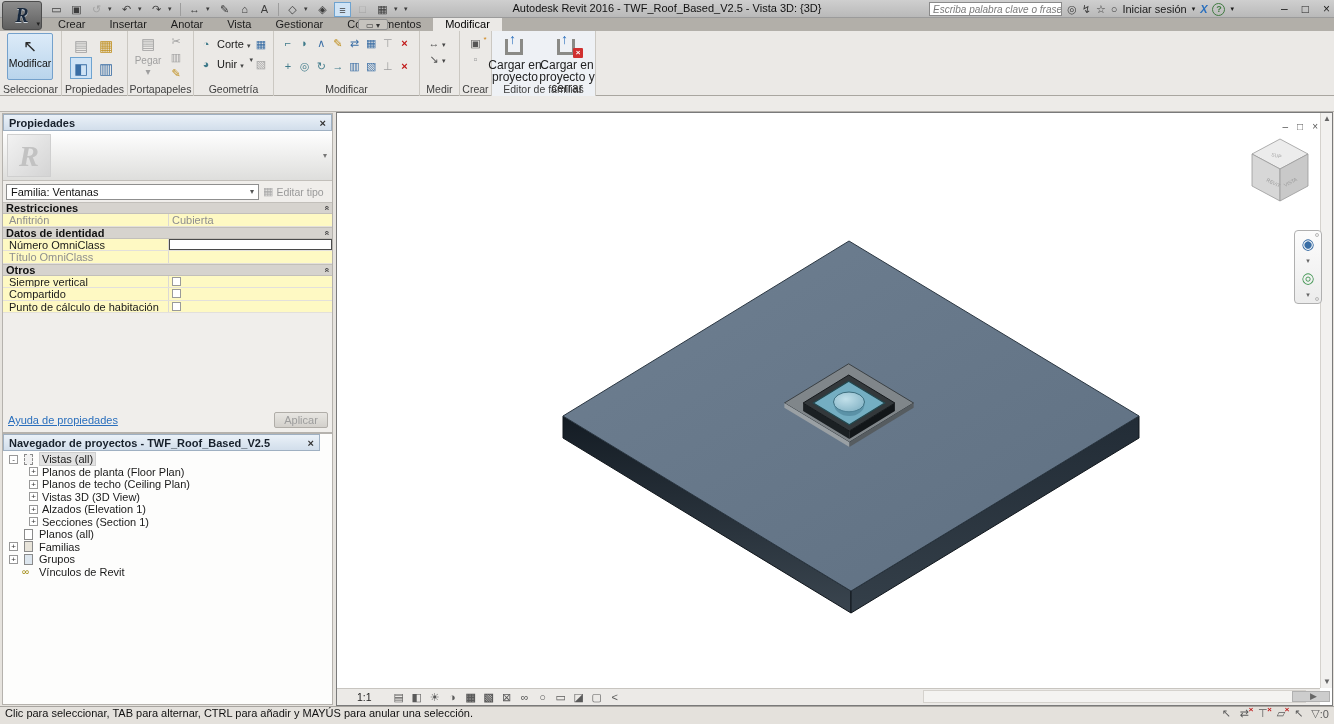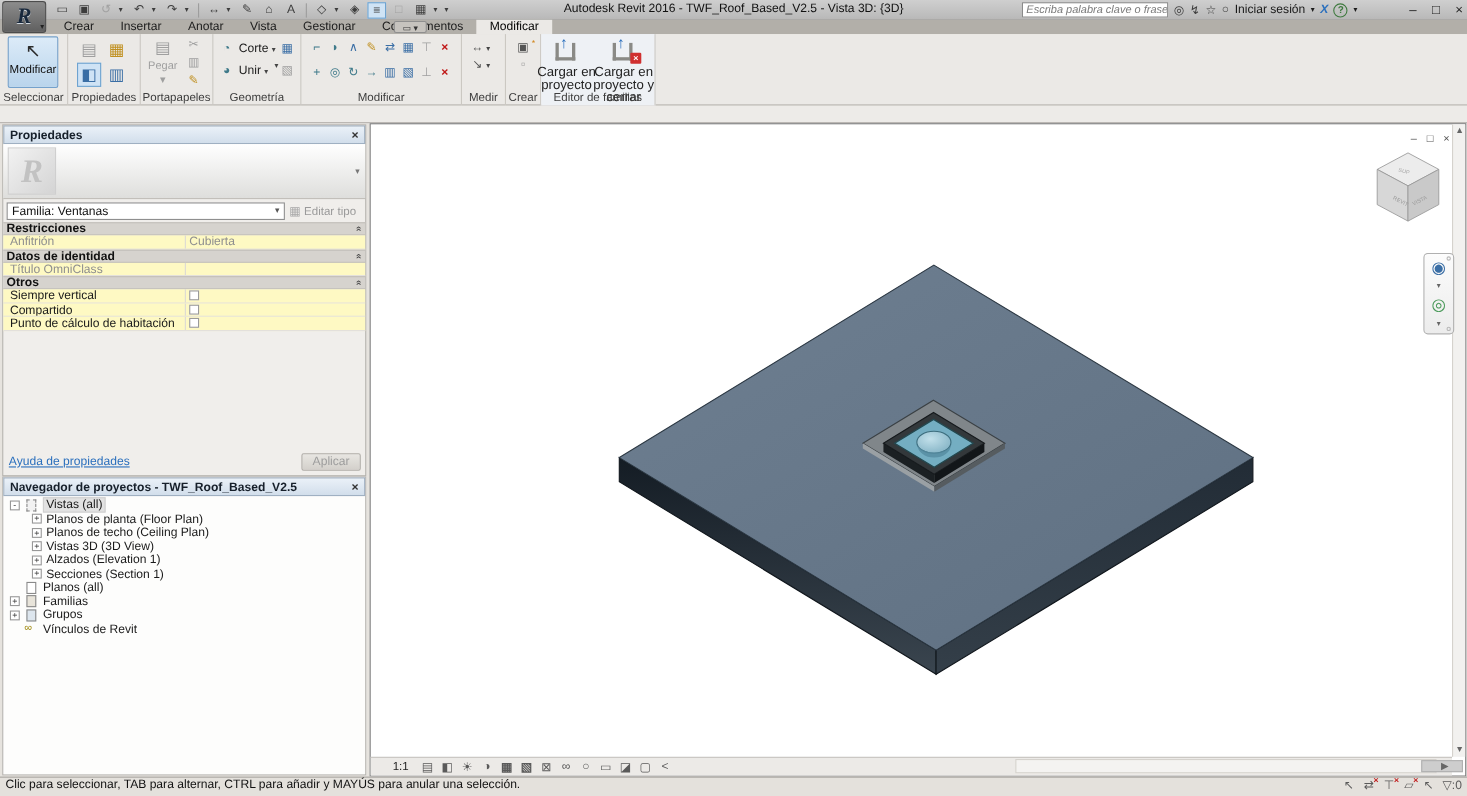--- a/index.html
+++ b/index.html
@@ -82,21 +82,21 @@
   .prow { height:12.5px; display:flex; border-bottom:1px solid #e3e0db; background:#fef9c3; }
   .prow .pl { width:166px; padding:0 3px 0 6px; border-right:1px solid #dcd9d4; line-height:12px; overflow:hidden; white-space:nowrap; }
   .prow .pv { flex:1; padding:0 3px; line-height:12px; }
   .dim { color:#8f8f8f; }
   .omniinput { margin:0px; width:100%; height:11.5px; background:#fff; border:1.5px solid #4a4a4a; }
   .cb { width:9px; height:9px; border:1px solid #9a9a9a; background:#fff; margin-top:1px; }
   #prophelp { position:absolute; left:5px; bottom:6px; color:#2a6fbd; text-decoration:underline; }
   #applybtn { position:absolute; right:4px; bottom:4px; width:54px; height:16px; background:linear-gradient(#e8e6e2,#d3d0cb); border:1px solid #b0ada8; color:#9d9d9d; text-align:center; line-height:15px; border-radius:2px; }
 
   #browser { left:2px; top:433px; width:331px; height:272px; background:#fdfdfc; border:1px solid #b5b2ad; }
-  #browser-h { position:absolute; left:0; top:0; right:0; height:17px; }
+  #browser-h { position:absolute; left:0; top:0; right:12px; height:17px; }
   #tree { position:absolute; left:0; top:19px; right:0; bottom:0; }
   .trow { height:12.5px; display:flex; align-items:center; gap:4px; white-space:nowrap; }
   .exp { width:9px; height:9px; border:1px solid #989898; background:#fff; font-size:8px; line-height:7px; text-align:center; color:#333; flex:none; }
   .tico { width:13px; height:11px; flex:none; position:relative; }
   .tico .bx { position:absolute; inset:0 2px; border:1px dashed #8a8a8a; background:#f2f2f2; }
   .tico .sh { position:absolute; inset:0 2px; border:1px solid #8a8a8a; background:#fff; }
   .tico .fa { position:absolute; inset:0 2px; border:1px solid #8a8a8a; background:#e8e4da; }
   .tico .gr { position:absolute; inset:0 2px; border:1px solid #8a8a8a; background:#dde6ee; }
   .tico .lk { position:absolute; left:0; top:1px; font-size:10px; color:#a08a10; line-height:9px; }
   .tsel { background:#e2e2e2; border:1px solid #cfcfcf; padding:0 2px; }
@@ -107,21 +107,21 @@
   #vscroll { position:absolute; right:0; top:0; width:12px; bottom:17px; background:#f2f1ef; border-left:1px solid #d5d2cd; }
   #vscroll .ar { position:absolute; left:0; width:12px; height:12px; text-align:center; font-size:8px; color:#666; line-height:12px; }
   #navbar { position:absolute; right:10px; top:117px; width:28px; height:74px; background:linear-gradient(#fcfcfc,#ececec); border:1px solid #b0b0b0; border-radius:4px; }
   #navbar .nbtn { width:100%; height:26px; text-align:center; font-size:15px; color:#3a6ea5; line-height:26px; }
   #navbar .ndd { width:100%; text-align:center; font-size:7px; color:#666; line-height:8px; }
   #navbar .dot { position:absolute; width:4px; height:4px; border:1px solid #b8b8b8; border-radius:50%; right:2px; }
 
   
   #vcb { position:absolute; left:0; bottom:0; height:17px; right:12px; background:#eceae7; border-top:1px solid #c8c5c0; display:flex; align-items:center; gap:4px; padding-left:20px; }
   #vcb .vic { font-size:11px; width:14px; text-align:center; color:#5a5a5a; }
-  #vcb .scale { font-size:10.5px; color:#222; margin-right:6px; }
+  #vcb .scale { font-size:10.5px; color:#222; margin-right:16px; }
   #hscroll { position:absolute; left:586px; right:26px; bottom:2px; height:13px; background:#f4f3f1; border:1px solid #d5d2cd; }
   #hthumb { position:absolute; left:368px; top:0px; width:38px; height:11px; background:#cdcdcd; border:1px solid #b0b0b0; }
   #har { position:absolute; right:12px; bottom:2px; width:13px; height:13px; text-align:center; font-size:9px; color:#666; line-height:13px; }
 
   
   #statusbar { left:0; top:706px; width:1334px; height:18px; background:#e4e1dc; border-top:1px solid #a8a5a0; display:flex; align-items:flex-start; padding:0 5px; }
   #statusmsg { flex:1; color:#111; }
   #statusicons { display:flex; gap:9px; align-items:center; margin-right:8px; }
   #statusicons .sic { font-size:11px; color:#5a5a5a; position:relative; }
   .reddot { position:absolute; right:-4px; top:-2px; color:#c01818; font-size:8px; font-weight:bold; }
@@ -331,20 +331,24 @@
     </div>
     <div class="prow">
       <span class="pl dim">Anfitrión</span>
       <span class="pv dim">Cubierta</span>
     </div>
     <div class="sect">
       <span>Datos de identidad</span>
         <span class="chev">«</span>
     </div>
     <div class="prow">
+      <span class="pl">Número OmniClass</span>
+      <span class="pv" style="padding:0;"><input class="omniinput" value="" style=""></span>
+    </div>
+    <div class="prow">
       <span class="pl dim">Título OmniClass</span>
       <span class="pv dim"></span>
     </div>
     <div class="sect">
       <span>Otros</span>
         <span class="chev">«</span>
     </div>
     <div class="prow">
       <span class="pl">Siempre vertical</span>
       <span class="pv"><span class="cb" style="display:inline-block;"></span></span>

